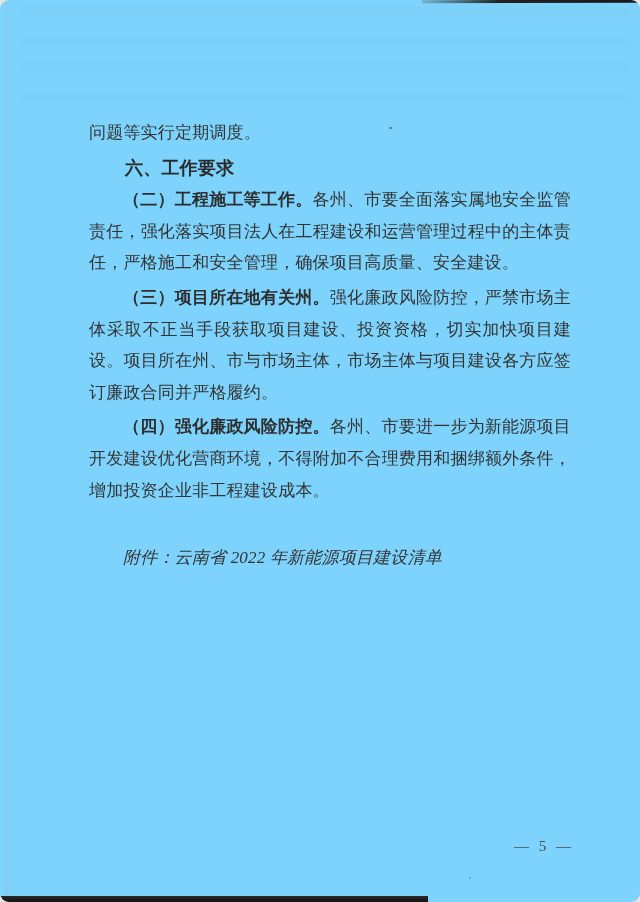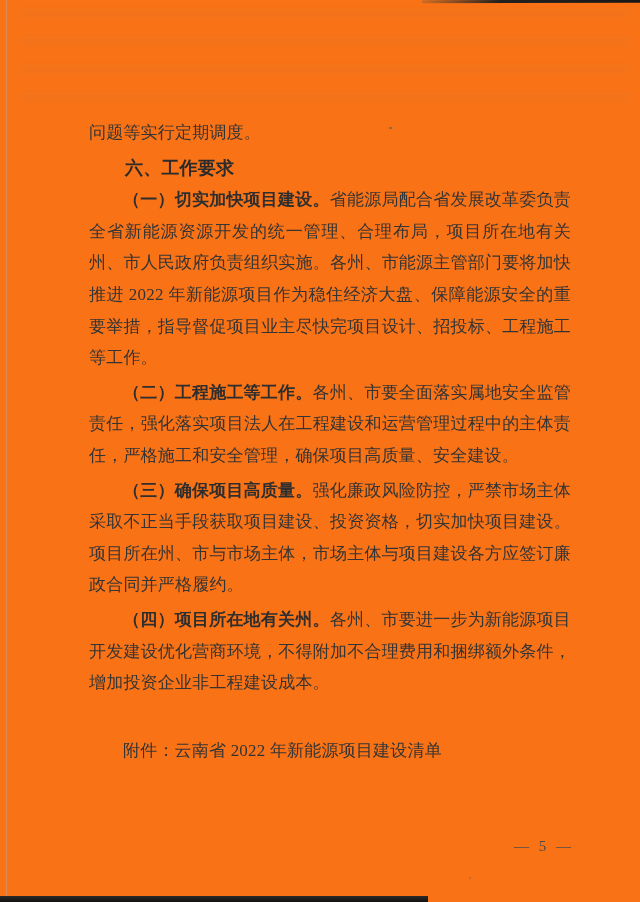--- a/index.html
+++ b/index.html
@@ -4,24 +4,25 @@
 <style>
   html, body {
     margin: 0;
     padding: 0;
     background: #e8e6e3;
   }
   .scan-page {
     position: relative;
     width: 640px;
     height: 902px;
-    background: #f97316;
+    background: #7dd3fc;
     overflow: hidden;
     font-family: "Liberation Serif", "DejaVu Serif", serif;
     color: #343434;
+    border-radius: 9px;
   }
   
   .edge-top {
     position: absolute;
     top: 0; left: 422px; right: 0;
     height: 3px;
     background: linear-gradient(to right, rgba(90,85,80,0.25), #242220 35%, #1a1817);
     transform: skewY(-0.15deg);
   }
   .edge-bottom {
@@ -73,20 +74,21 @@
     text-indent: 2em;
     margin: 0 0 3px 0 !important;
   }
   .para .lead {
     font-weight: 700;
     color: #2e2e2e;
   }
   .attachment {
     margin-top: 36px !important;
     text-indent: 2em;
+    font-style: italic;
   }
   .page-number {
     position: absolute;
     top: 838px;
     right: 66px;
     font-size: 15px;
     letter-spacing: 3px;
     color: #4a4a48;
     font-family: "Liberation Serif", "DejaVu Serif", serif;
   }
@@ -109,27 +111,26 @@
   <div class="edge-bottom"></div>
   <div class="speck speck-1"></div>
   <div class="speck speck-2"></div>
 
   <div class="content">
 
     <p class="intro-line">问题等实行定期调度。</p>
 
     <h2 class="heading">六、工作要求</h2>
 
-    <p class="para"><span class="lead">（一）切实加快项目建设。</span><span>省能源局配合省发展改革委负责全省新能源资源开发的统一管理、合理布局，项目所在地有关州、市人民政府负责组织实施。各州、市能源主管部门要将加快推进 2022 年新能源项目作为稳住经济大盘、保障能源安全的重要举措，指导督促项目业主尽快完项目设计、招投标、工程施工等工作。</span></p>
 
     <p class="para"><span class="lead">（二）工程施工等工作。</span><span>各州、市要全面落实属地安全监管责任，强化落实项目法人在工程建设和运营管理过程中的主体责任，严格施工和安全管理，确保项目高质量、安全建设。</span></p>
 
-    <p class="para"><span class="lead">（三）确保项目高质量。</span><span>强化廉政风险防控，严禁市场主体采取不正当手段获取项目建设、投资资格，切实加快项目建设。项目所在州、市与市场主体，市场主体与项目建设各方应签订廉政合同并严格履约。</span></p>
+    <p class="para"><span class="lead">（三）项目所在地有关州。</span><span>强化廉政风险防控，严禁市场主体采取不正当手段获取项目建设、投资资格，切实加快项目建设。项目所在州、市与市场主体，市场主体与项目建设各方应签订廉政合同并严格履约。</span></p>
 
-    <p class="para"><span class="lead">（四）项目所在地有关州。</span><span>各州、市要进一步为新能源项目开发建设优化营商环境，不得附加不合理费用和捆绑额外条件，增加投资企业非工程建设成本。</span></p>
+    <p class="para"><span class="lead">（四）强化廉政风险防控。</span><span>各州、市要进一步为新能源项目开发建设优化营商环境，不得附加不合理费用和捆绑额外条件，增加投资企业非工程建设成本。</span></p>
 
     <p class="attachment">附件：云南省 2022 年新能源项目建设清单</p>
 
   </div>
 
   <div class="page-number">— 5 —</div>
 
 </div>
 
 </body></html>

